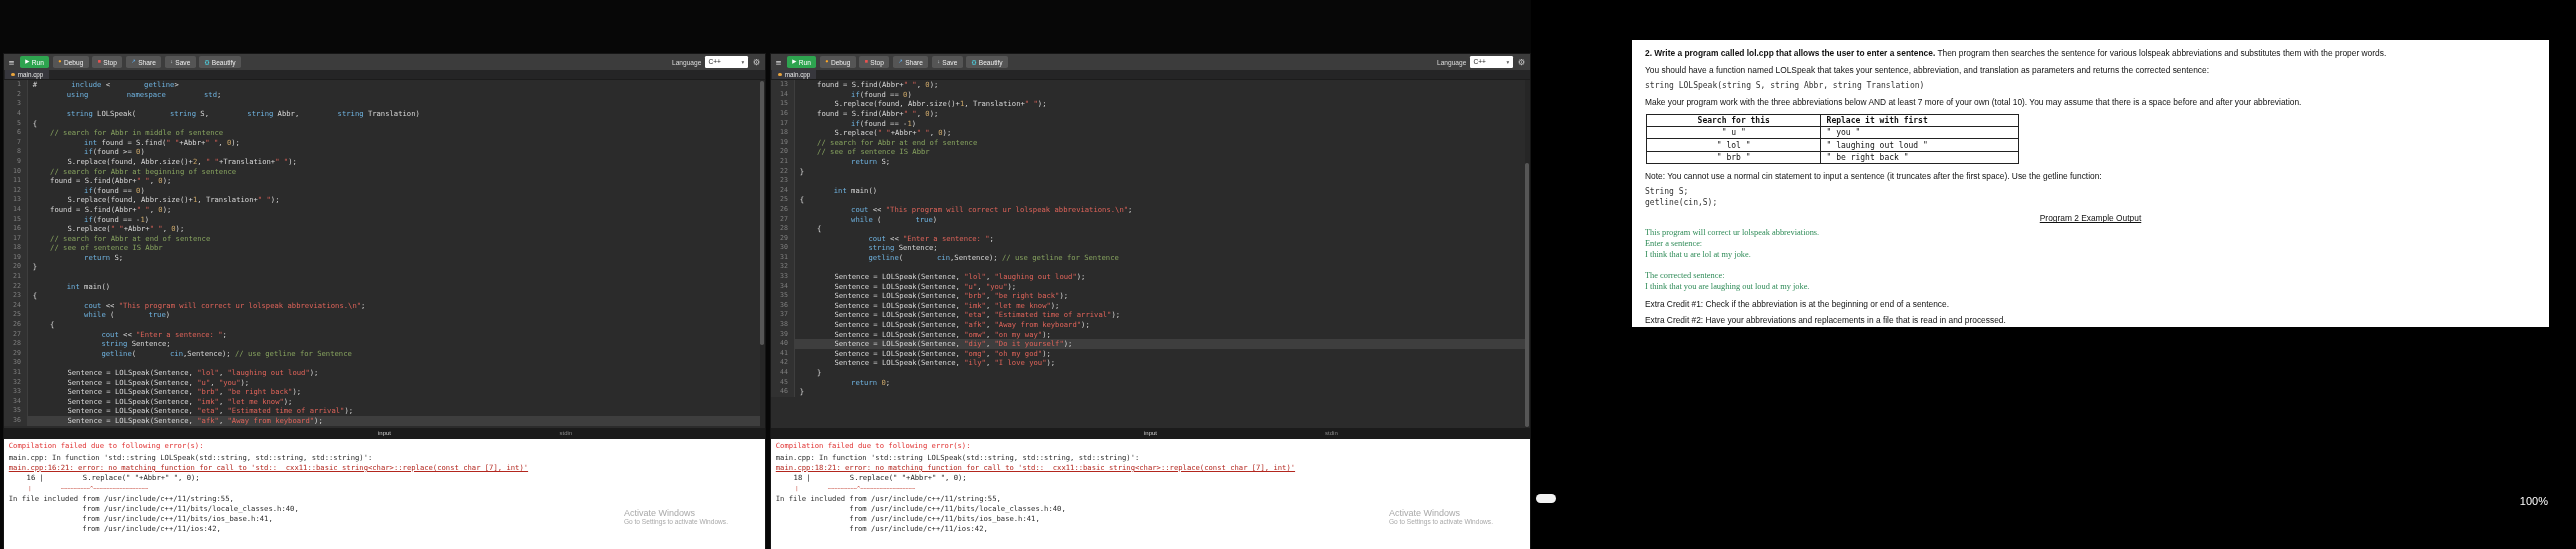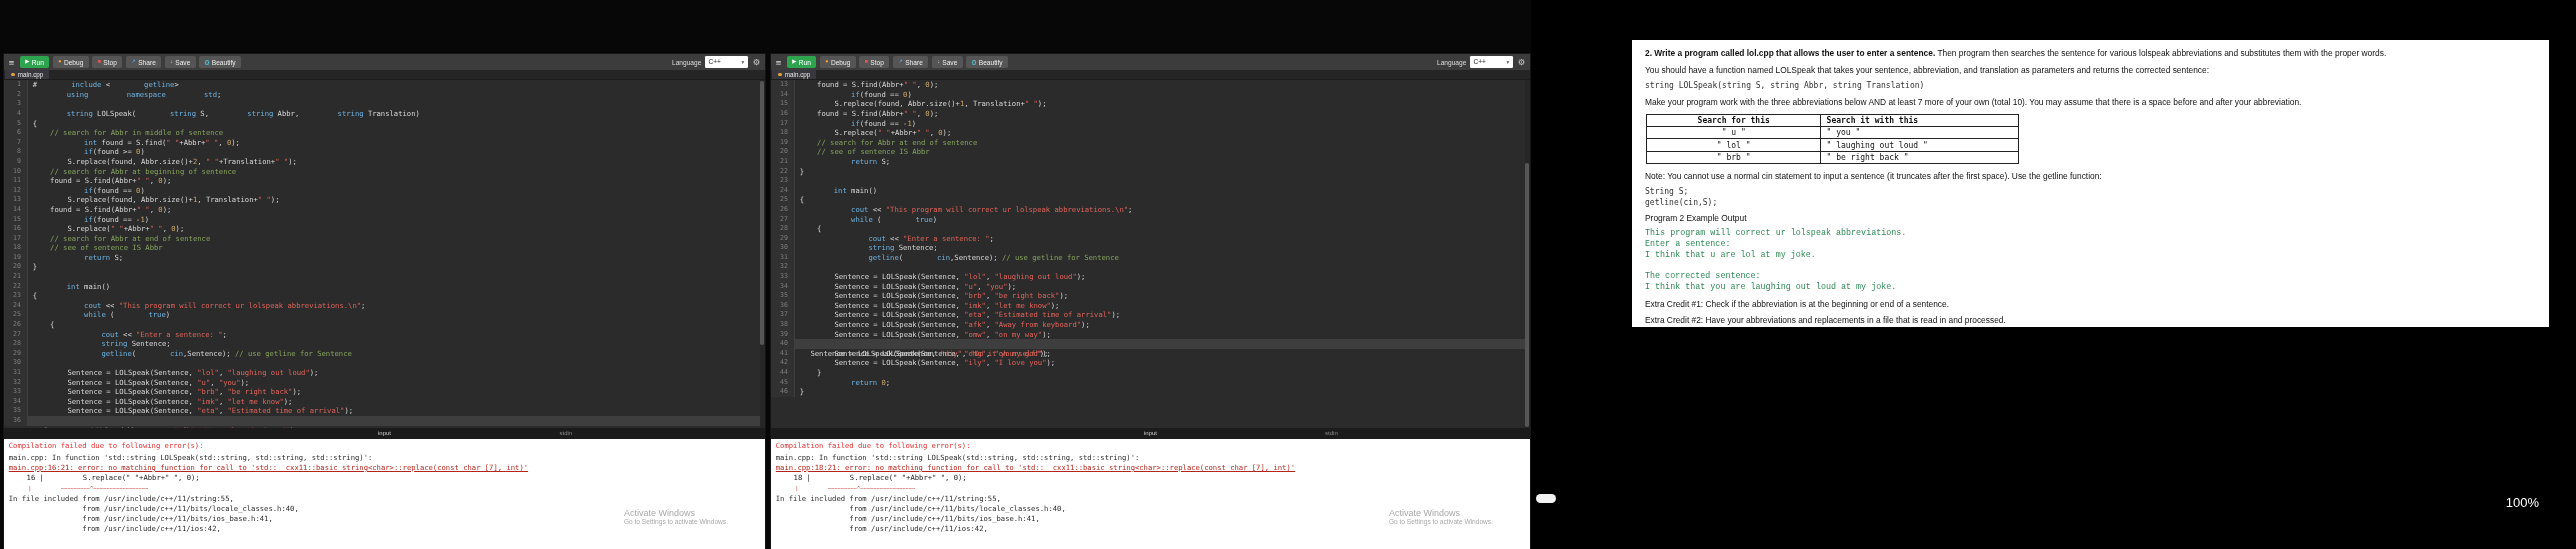--- a/index.html
+++ b/index.html
@@ -35,21 +35,21 @@
 
   .tabbar { height:10.2px; background:#252526; display:flex; align-items:flex-end;
             padding-left:1.2px; flex:none; border-bottom:0.6px solid #1c1c1c; }
   .tab { display:inline-flex; align-items:center; gap:3px; height:9.6px; padding:0 6px;
          background:#37373d; color:#e8e8e8; font-size:6.3px; cursor:pointer; }
   .tab-dot { width:3.6px; height:3.6px; border-radius:50%; background:#e8a33d; }
 
   .editor { position:relative; flex:none; height:348px; background:#2b2b2b;
             overflow:hidden; font-family:"DejaVu Sans Mono", monospace; font-size:7.2px; }
   .code-line { display:flex; height:9.6px; line-height:9.6px; white-space:pre; }
-  .code-line.active { background:rgba(255,255,255,0.09);flex-direction:column; }
+  .code-line.active { background:rgba(255,255,255,0.09); }
   .gutter { flex:none; width:24px; text-align:right; padding-right:6px; color:#7f7f7f;
             background:#313131; border-right:0.6px solid #3e3e3e; font-size:6.6px; }
   .code { padding-left:4.8px; color:#d8d8d8; }
   .s { color:#e0645a; }  .k { color:#6fb3e0;padding-left:34px; }  .c { color:#87a35f; }  .n { color:#cda869; }
   .vscroll { position:absolute; right:0; top:0; width:5.4px; height:100%; background:#262626; }
   .vscroll .thumb { position:absolute; left:0.6px; width:4.2px; background:#565656; border-radius:1.8px; }
 
   .console-header { position:relative; height:10.8px; background:#1b1b1b; flex:none;
                     font-size:6px; color:#cfcfcf; cursor:row-resize; }
   .ch-center { position:absolute; left:50%; top:1.8px; transform:translateX(-50%); }
@@ -73,26 +73,26 @@
   .para { margin-bottom:5.4px; line-height:1.32; }
   .b { font-weight:bold; }
   .mono { font-family:"DejaVu Sans Mono", monospace; font-size:8px; color:#333;
           margin-bottom:5.4px; line-height:1.3; }
   .abbr-table { border-collapse:collapse; margin:1.2px 0 6.6px 1.2px;
                 font-family:"DejaVu Sans Mono", monospace; font-size:8px; }
   .abbr-table th, .abbr-table td { border:1.2px solid #222; padding:1.2px 5.4px; text-align:left; }
   .abbr-table th { font-weight:bold; }
   .abbr-table th:first-child, .abbr-table td:first-child { width:174px;text-align:center; }
   .abbr-table th:last-child,  .abbr-table td:last-child  { width:198px; }
-  .heading-underline { margin:2.4px 0 4.8px; }
-  .example-output { font-family:Liberation Mono, monospace; font-size:8.4px; color:#2e8b57;
+  .heading-underline { text-decoration:underline; margin:2.4px 0 4.8px;text-align:center; }
+  .example-output { font-family:Liberation Serif, serif; font-size:8.4px; color:#2e8b57;
                     line-height:10.8px; margin-bottom:6px; }
   .zoom-pill  { position:absolute; left:4.8px; top:494px; width:20.4px; height:9px;
                 border-radius:4.8px; background:#f2f2f2; cursor:pointer; }
-  .zoom-label { position:absolute; right:37px; top:495px; color:#fff; font-size:13px; }
+  .zoom-label { position:absolute; right:28px; top:495px; color:#fff; font-size:11px; }
 </style>
 </head>
 <body>
 
 <div class="ide-window" id="ide-left">
   <div class="toolbar">
     <span class="menu-btn">≡</span>
     <button class="btn run">
         <span class="ic">▶</span>
         <span>Run</span>
@@ -302,21 +302,21 @@
 <div class="viewer">
   <div class="page">
     <p class="para"><span class="b">2.  Write a program called lol.cpp that allows the user to enter a sentence.</span><span>  Then program then searches the sentence for various lolspeak abbreviations and substitutes them with the proper words.</span></p>
     <p class="para">You should have a function named LOLSpeak that takes your sentence, abbreviation, and translation as parameters and returns the corrected sentence:</p>
     <pre class="mono">string LOLSpeak(string S, string Abbr, string Translation)</pre>
     <p class="para">Make your program work with the three abbreviations below AND at least 7 more of your own (total 10).  You may assume that there is a space before and after your abbreviation.</p>
     <table class="abbr-table">
       <thead>
           <tr id="tbl-head">
             <th>Search for this</th>
-            <th>Search it with this</th>
+            <th>Replace it with first</th>
           </tr>
         </thead>
       <tbody id="tbl-body">
           <tr>
             <td>" u "</td>
             <td>" you "</td>
           </tr>
           <tr>
             <td>" lol "</td>
             <td>" laughing out loud "</td>

